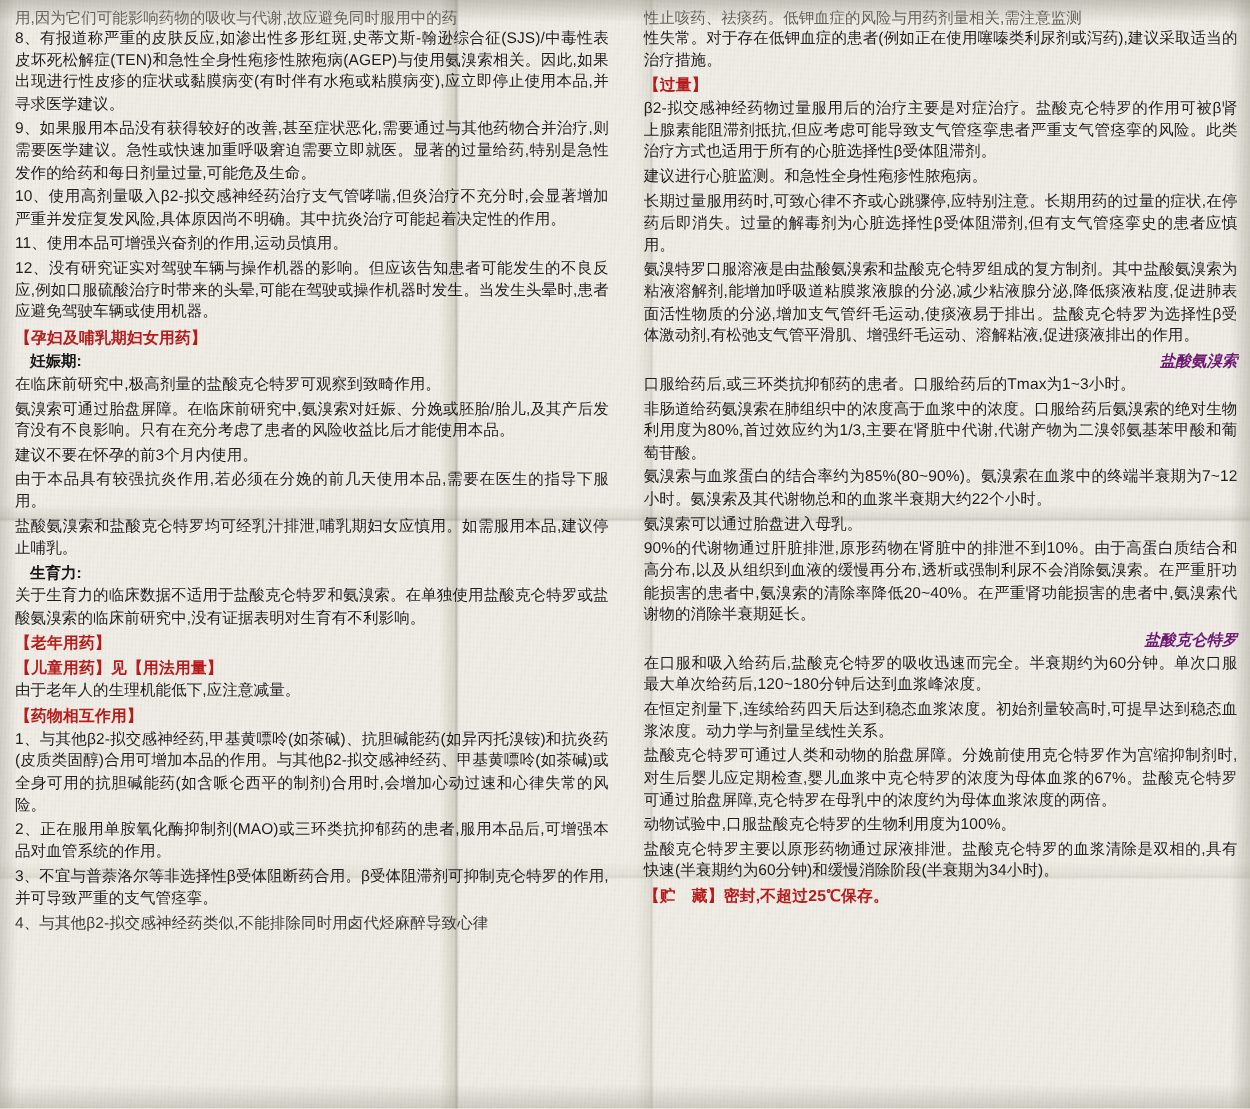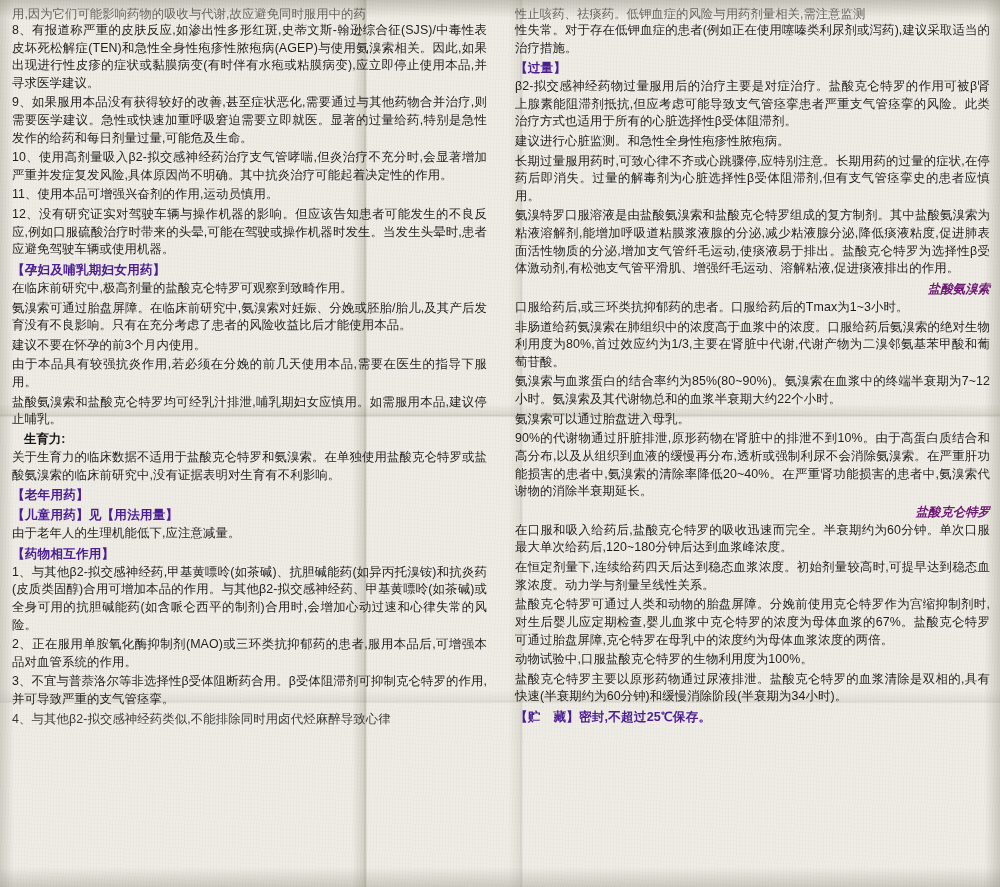--- a/index.html
+++ b/index.html
@@ -97,21 +97,21 @@
     color: #1f1f1f;
     letter-spacing: 0.1px;
     text-indent: 0;
   }
   .indent2 { text-indent: 24px; }
   .heading {
     margin: 3px 0 1px 0;
     font-size: 12.6px;
     font-weight: bold;
     line-height: 1.35;
-    color: #4c1d95;
+    color: #b91c1c;
     letter-spacing: 0.2px;
   }
   .subheading {
     margin: 2px 0 1px 0;
     font-size: 12.4px;
     font-weight: bold;
     line-height: 1.38;
     color: #171717;
     text-indent: 12px;
   }
@@ -146,20 +146,21 @@
     <div class="col col-left">
       <div class="top-clip faint">用,因为它们可能影响药物的吸收与代谢,故应避免同时服用中的药</div>
 
       <div class="para indent2">8、有报道称严重的皮肤反应,如渗出性多形红斑,史蒂文斯-翰逊综合征(SJS)/中毒性表皮坏死松解症(TEN)和急性全身性疱疹性脓疱病(AGEP)与使用氨溴索相关。因此,如果出现进行性皮疹的症状或黏膜病变(有时伴有水疱或粘膜病变),应立即停止使用本品,并寻求医学建议。</div>
       <div class="para indent2">9、如果服用本品没有获得较好的改善,甚至症状恶化,需要通过与其他药物合并治疗,则需要医学建议。急性或快速加重呼吸窘迫需要立即就医。显著的过量给药,特别是急性发作的给药和每日剂量过量,可能危及生命。</div>
       <div class="para indent2">10、使用高剂量吸入β2-拟交感神经药治疗支气管哮喘,但炎治疗不充分时,会显著增加严重并发症复发风险,具体原因尚不明确。其中抗炎治疗可能起着决定性的作用。</div>
       <div class="para indent2">11、使用本品可增强兴奋剂的作用,运动员慎用。</div>
       <div class="para indent2">12、没有研究证实对驾驶车辆与操作机器的影响。但应该告知患者可能发生的不良反应,例如口服硫酸治疗时带来的头晕,可能在驾驶或操作机器时发生。当发生头晕时,患者应避免驾驶车辆或使用机器。</div>
 
       <div class="heading">【孕妇及哺乳期妇女用药】</div>
+      <div class="subheading">妊娠期:</div>
       <div class="para indent2">在临床前研究中,极高剂量的盐酸克仑特罗可观察到致畸作用。</div>
       <div class="para indent2">氨溴索可通过胎盘屏障。在临床前研究中,氨溴索对妊娠、分娩或胚胎/胎儿,及其产后发育没有不良影响。只有在充分考虑了患者的风险收益比后才能使用本品。</div>
       <div class="para indent2">建议不要在怀孕的前3个月内使用。</div>
       <div class="para indent2">由于本品具有较强抗炎作用,若必须在分娩的前几天使用本品,需要在医生的指导下服用。</div>
 
       <div class="para indent2">盐酸氨溴索和盐酸克仑特罗均可经乳汁排泄,哺乳期妇女应慎用。如需服用本品,建议停止哺乳。</div>
 
       <div class="subheading">生育力:</div>
       <div class="para indent2">关于生育力的临床数据不适用于盐酸克仑特罗和氨溴索。在单独使用盐酸克仑特罗或盐酸氨溴索的临床前研究中,没有证据表明对生育有不利影响。</div>
 

